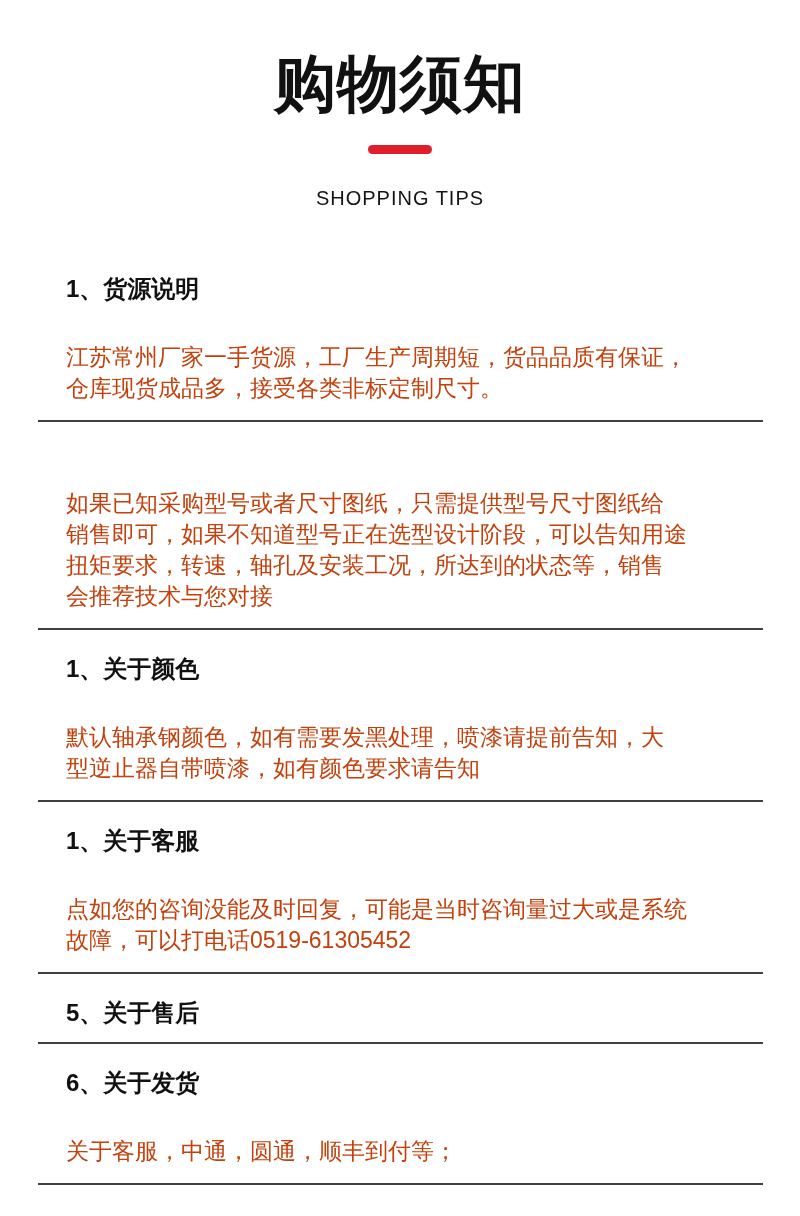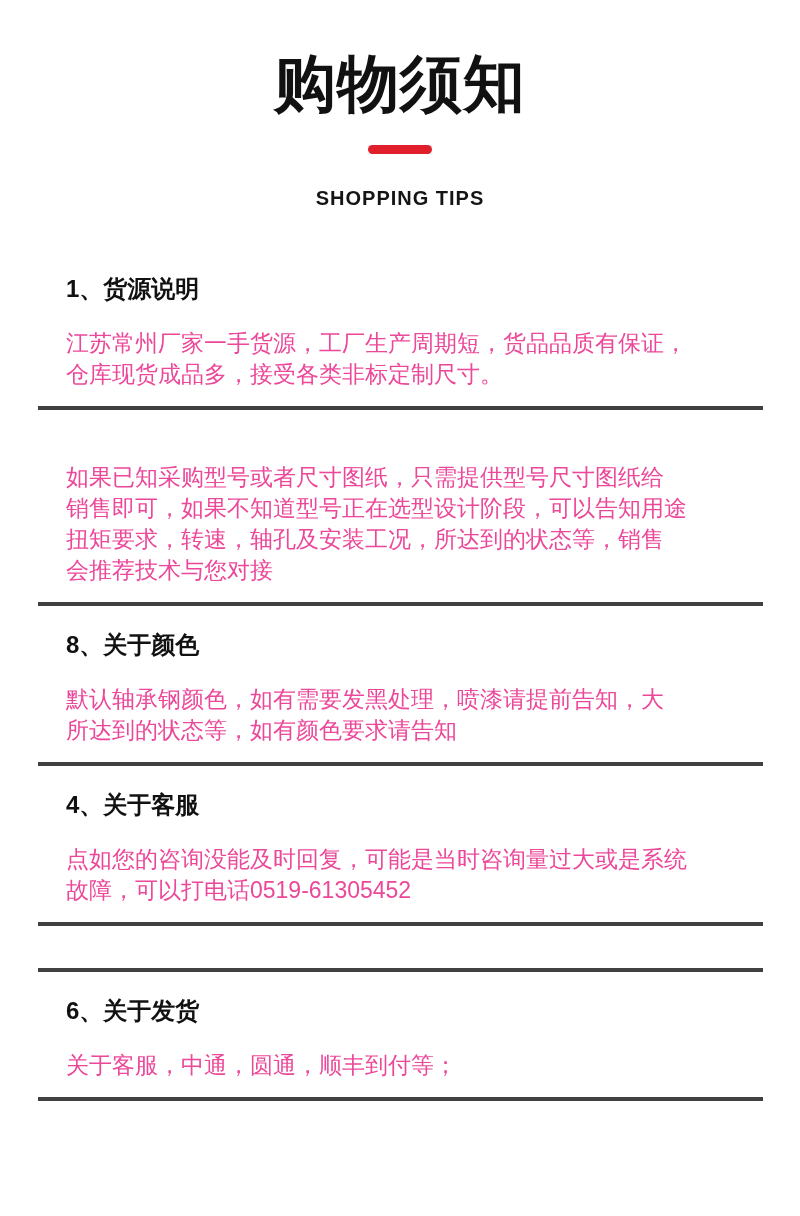--- a/index.html
+++ b/index.html
@@ -34,44 +34,44 @@
     width: 64px;
     height: 9px;
     border-radius: 5px;
     margin: 27px auto 0 auto;
     background: #e11e2b;
   }
   .page-subtitle {
     margin-top: 33px;
     font-size: 20px;
     line-height: 23px;
-    font-weight: 700;
+    font-weight: 400;
     color: #151515;
     letter-spacing: 1px;
   }
   .sections {
     margin-top: 40px;
   }
   .section {
     margin: 0 37px 0 38px;
     padding: 26px 0 16px 0;
-    border-bottom: 4px solid #404040;
+    border-bottom: 2px solid #404040;
   }
   .section-heading {
     font-size: 24px;
     line-height: 26px;
     font-weight: 700;
     color: #111111;
     padding-left: 28px;
   }
   .section-body {
-    margin-top: 26px;
+    margin-top: 40px;
     font-size: 23px;
     line-height: 31px;
-    color: #ec4899;
+    color: #c2410c;
     padding-left: 28px;
     padding-right: 18px;
     white-space: pre-line;
   }
 </style>
 </head>
 <body>
 
 <div class="page">
 
@@ -90,32 +90,33 @@
     </div>
 
     <div class="section">
       <div class="section-body">如果已知采购型号或者尺寸图纸，只需提供型号尺寸图纸给
 销售即可，如果不知道型号正在选型设计阶段，可以告知用途
 扭矩要求，转速，轴孔及安装工况，所达到的状态等，销售
 会推荐技术与您对接</div>
     </div>
 
     <div class="section">
-      <div class="section-heading">8、关于颜色</div>
+      <div class="section-heading">1、关于颜色</div>
       <div class="section-body">默认轴承钢颜色，如有需要发黑处理，喷漆请提前告知，大
-所达到的状态等，如有颜色要求请告知</div>
+型逆止器自带喷漆，如有颜色要求请告知</div>
     </div>
 
     <div class="section">
-      <div class="section-heading">4、关于客服</div>
+      <div class="section-heading">1、关于客服</div>
       <div class="section-body">点如您的咨询没能及时回复，可能是当时咨询量过大或是系统
 故障，可以打电话0519-61305452</div>
     </div>
 
     <div class="section">
+      <div class="section-heading">5、关于售后</div>
     </div>
 
     <div class="section">
       <div class="section-heading">6、关于发货</div>
       <div class="section-body">关于客服，中通，圆通，顺丰到付等；</div>
     </div>
 
   </div>
 
 </div>

